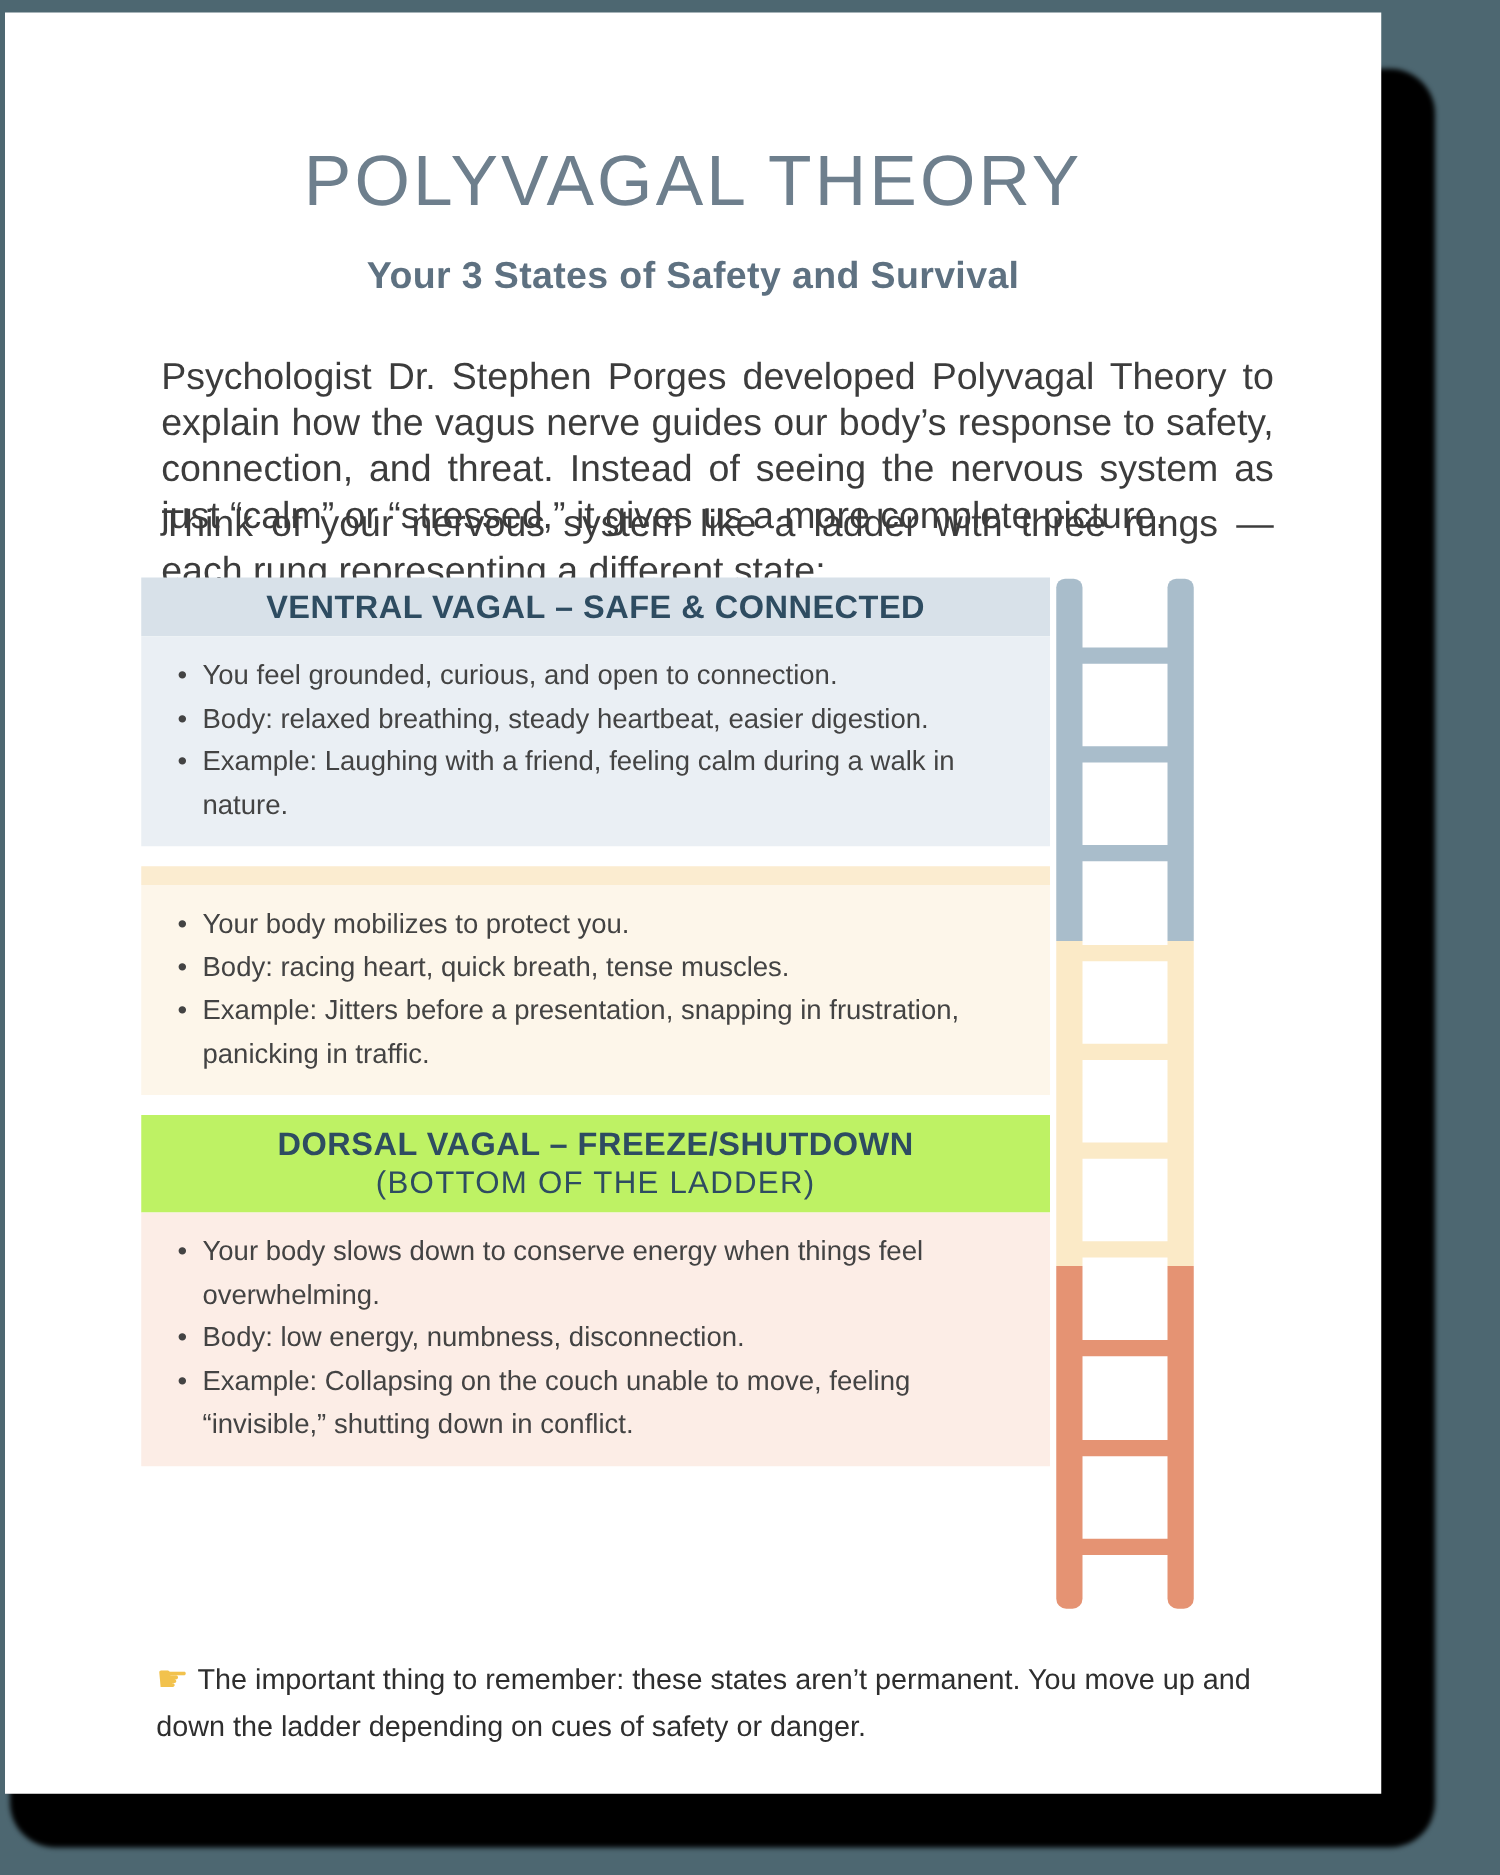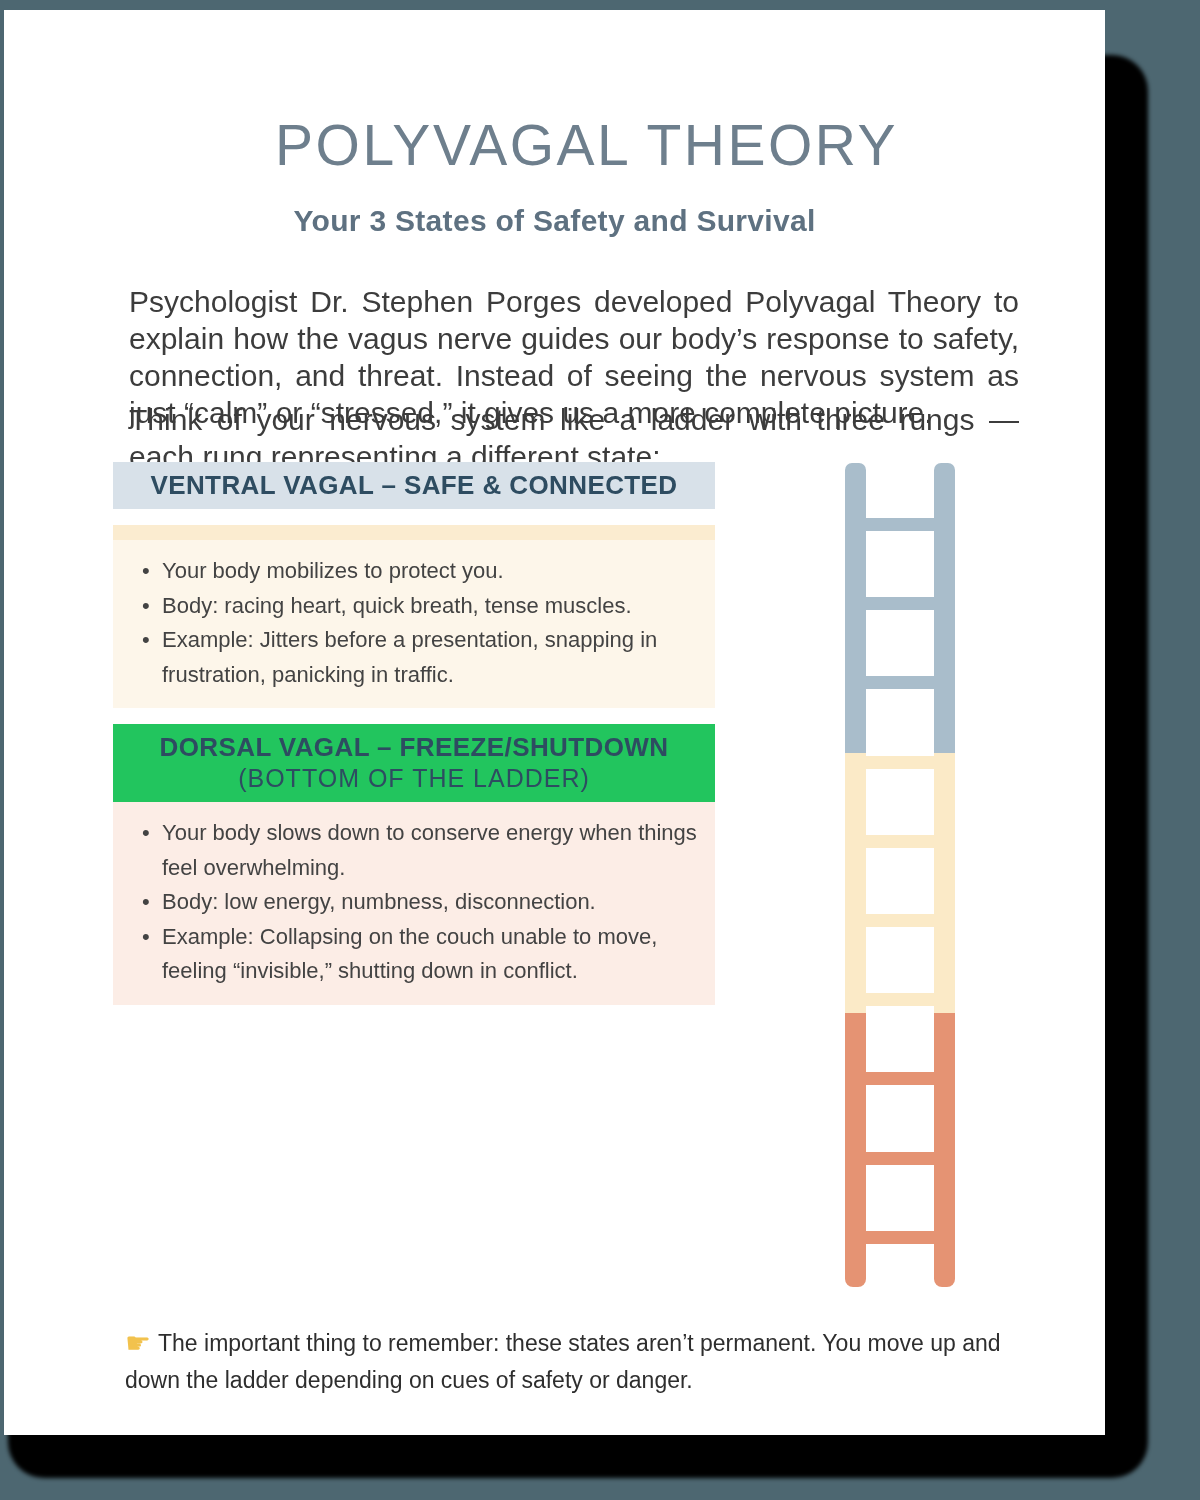--- a/index.html
+++ b/index.html
@@ -13,36 +13,35 @@
     background: var(--shadow, #000); border-radius:36px; filter: blur(2px);
   }
   .page {
     position:absolute; left:4px; top:10px; width:1101px; height:1425px;
     background: var(--page, #fff);
   }
   .doc-title {
     position:absolute; top:102px; left:0; width:100%; margin:0;
     text-align:center; font-size:57px; font-weight:400; letter-spacing:2.5px;
     color: var(--title, #6e7f8d);
-    padding-left: 32px;
   }
   .doc-subtitle {
     position:absolute; top:194px; left:0; width:100%; margin:0;
     text-align:center; font-size:30px; font-weight:700; letter-spacing:0.3px;
     color: var(--subtitle, #5e7181);
   }
   .intro {
     position:absolute; left:109px; width:890px; margin:16px;
     font-size:30px; line-height:37px; text-align:justify;
     color: var(--body-text, #3c3c3c);
   }
   .intro-1 { top:257px; }
   .intro-2 { top:375px; }
   .content { position:absolute; left:109px; top:452px; width:887px; }
-  .sections { width:602px; display:flex; flex-direction:column; gap:16px; }
+  .sections { width:727px; display:flex; flex-direction:column; gap:16px; }
   .sec-header { padding:7px 10px 8px; text-align:center; }
   .sec-title {
     font-size:26px; font-weight:700; letter-spacing:0.4px; line-height:32px;
     color: var(--heading, #2e4c61);
   }
   .sec-sub {
     font-size:25px; font-weight:400; letter-spacing:1px; line-height:31px;
     color: var(--heading, #2e4c61);
   }
   .sec-body { padding:14px 16px 16px 27px; }
@@ -82,36 +81,43 @@
   <p class="intro intro-1">Psychologist Dr. Stephen Porges developed Polyvagal Theory to explain how the vagus nerve guides our body’s response to safety, connection, and threat. Instead of seeing the nervous system as just “calm” or “stressed,” it gives us a more complete picture.</p>
   <p class="intro intro-2">Think of your nervous system like a ladder with three rungs — each rung representing a different state:</p>
 
   <div class="content">
     <div class="sections">
 
       <section class="sec">
         <div class="sec-header" style="background: rgb(216, 225, 233);">
           <div class="sec-title">VENTRAL VAGAL – SAFE &amp; CONNECTED</div>
         </div>
+        <div class="sec-body" style="background: rgb(234, 239, 244);">
+          <ul class="bullets">
+              <li>You feel grounded, curious, and open to connection.</li>
+              <li>Body: relaxed breathing, steady heartbeat, easier digestion.</li>
+              <li>Example: Laughing with a friend, feeling calm during a walk in nature.</li>
+            </ul>
+        </div>
       </section>
 
       <section class="sec">
         <div class="sec-header" style="background: rgb(251, 236, 208);">
         </div>
         <div class="sec-body" style="background: rgb(253, 246, 234);">
           <ul class="bullets">
               <li>Your body mobilizes to protect you.</li>
               <li>Body: racing heart, quick breath, tense muscles.</li>
               <li>Example: Jitters before a presentation, snapping in frustration, panicking in traffic.</li>
             </ul>
         </div>
       </section>
 
       <section class="sec">
-        <div class="sec-header" style="background: #22c55e;">
+        <div class="sec-header" style="background: #bef264;">
           <div class="sec-title">DORSAL VAGAL – FREEZE/SHUTDOWN</div>
           <div class="sec-sub">(BOTTOM OF THE LADDER)</div>
         </div>
         <div class="sec-body" style="background: rgb(252, 237, 230);">
           <ul class="bullets">
               <li>Your body slows down to conserve energy when things feel overwhelming.</li>
               <li>Body: low energy, numbness, disconnection.</li>
               <li>Example: Collapsing on the couch unable to move, feeling “invisible,” shutting down in conflict.</li>
             </ul>
         </div>

